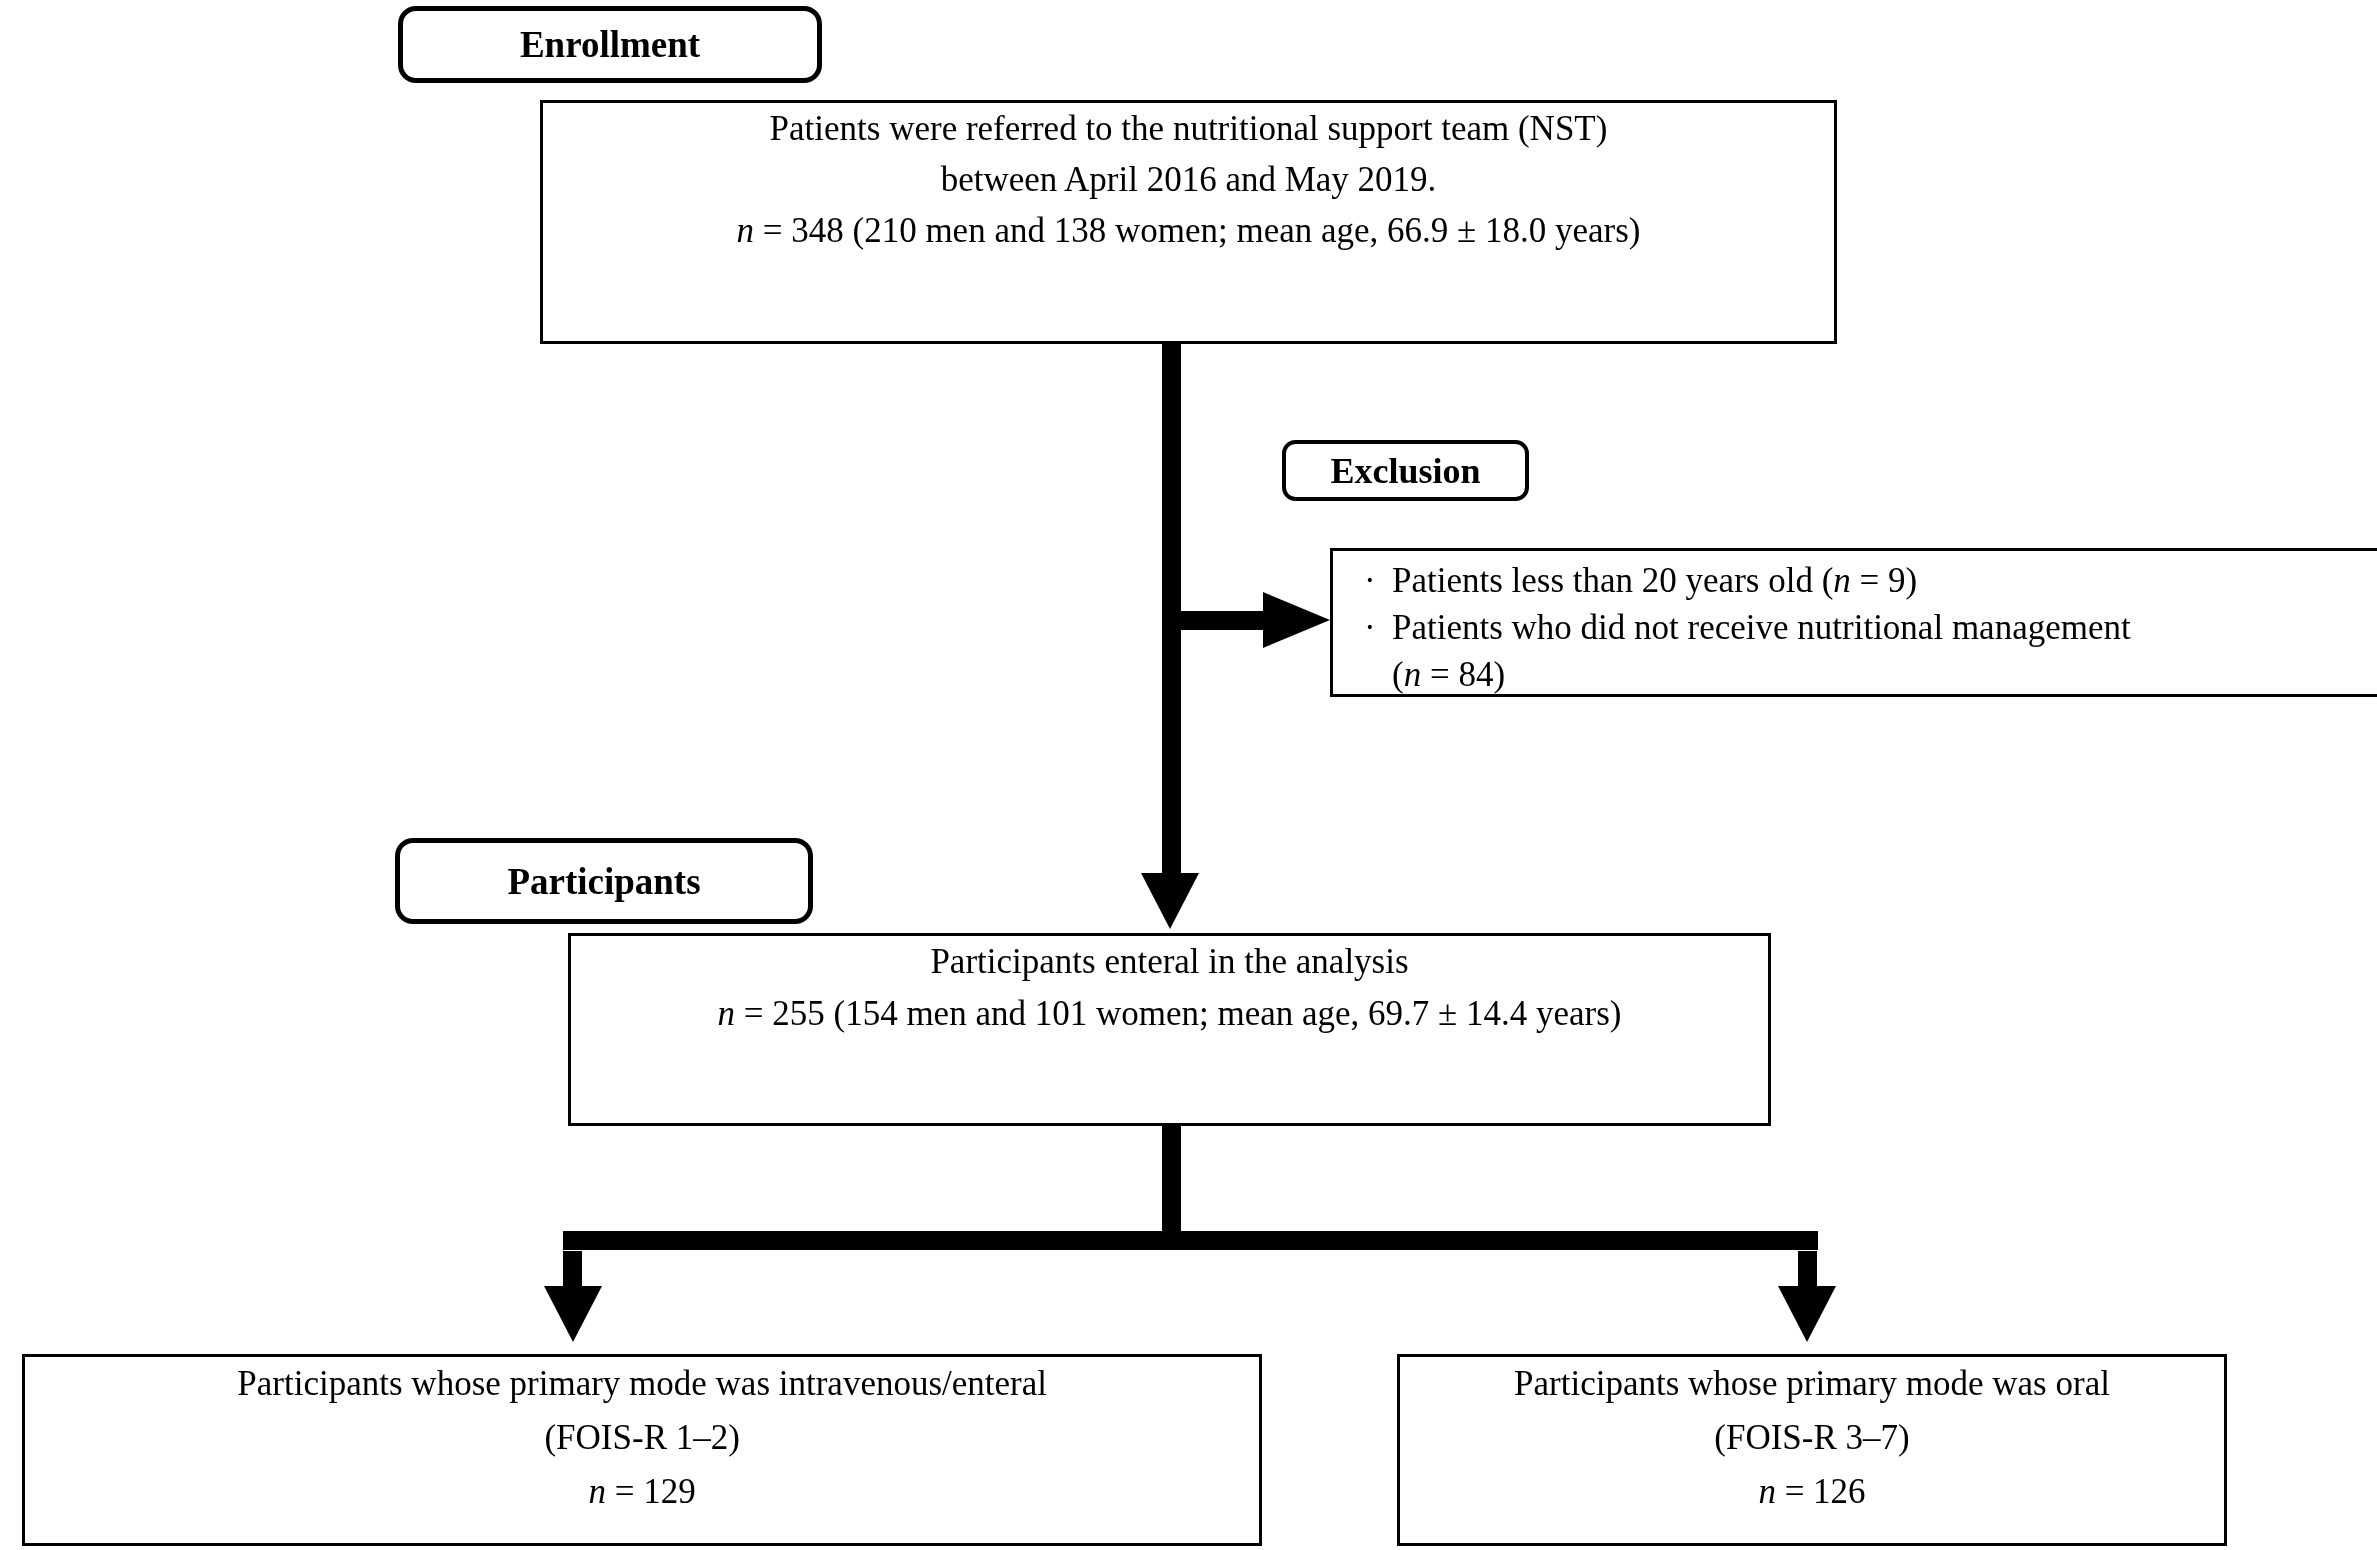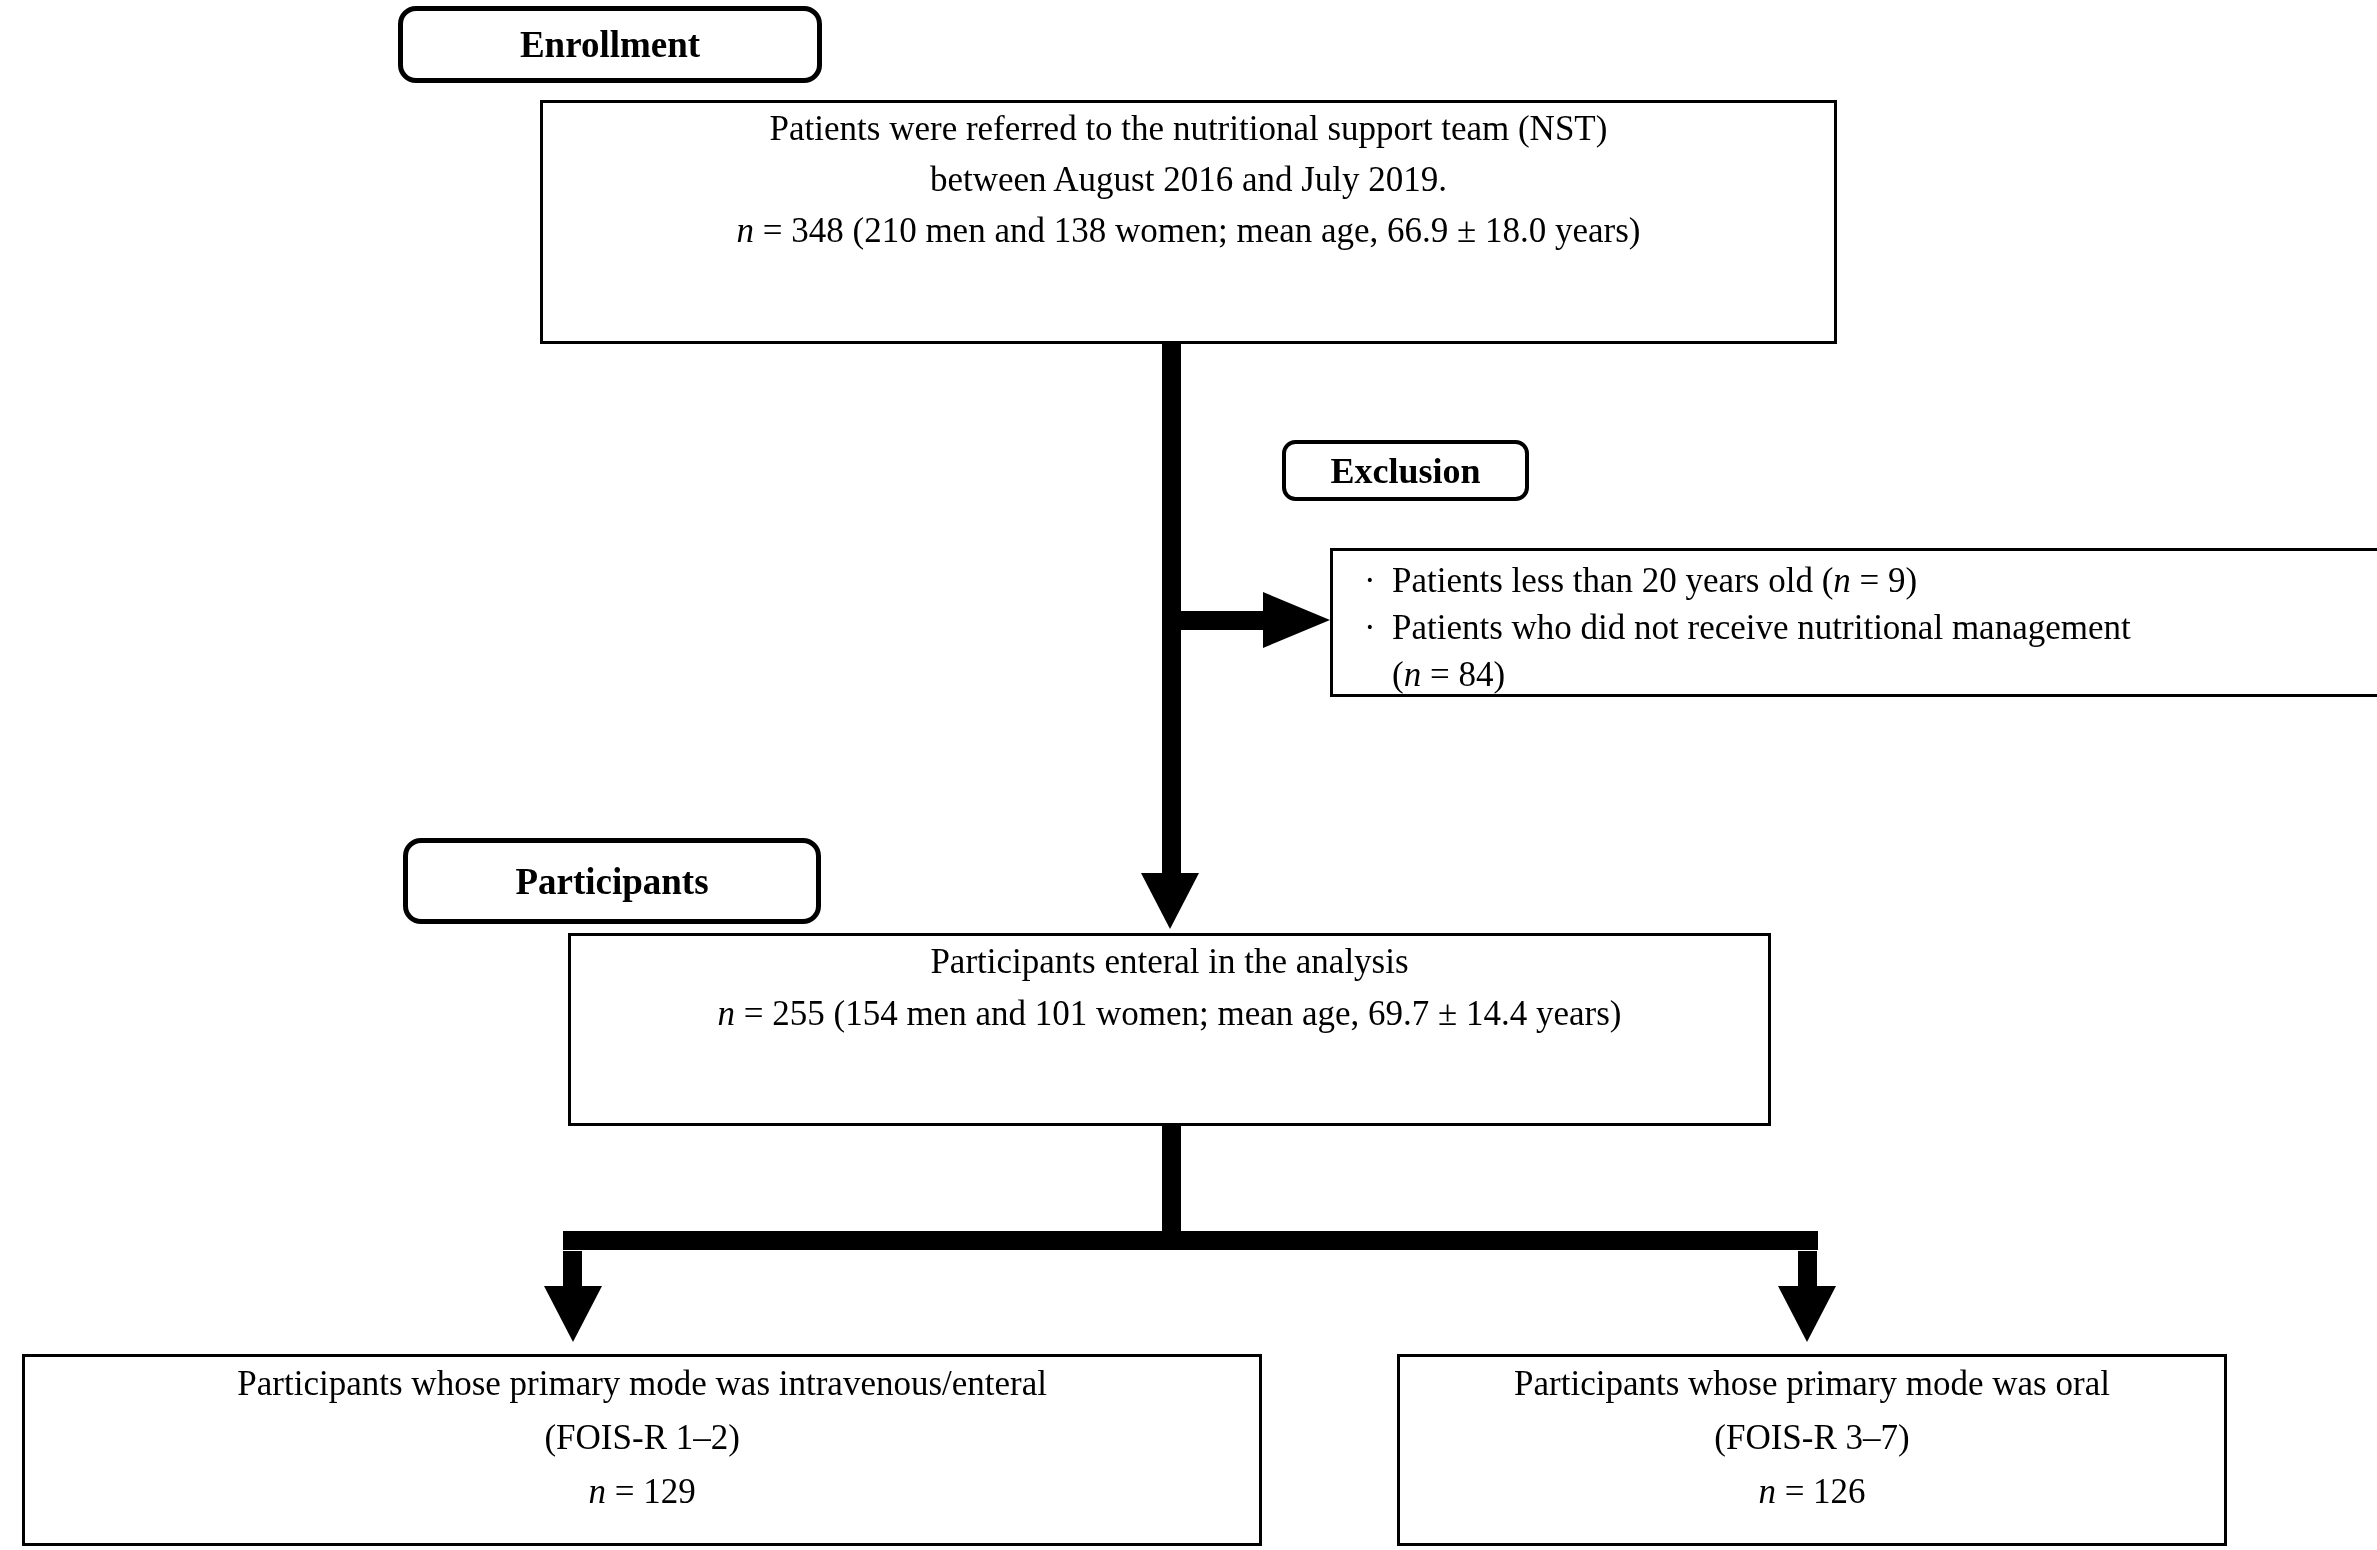--- a/index.html
+++ b/index.html
@@ -94,21 +94,21 @@
 <body>
 
 <div class="canvas">
 
   <div class="stage" style="left:378px; top:6px; width:424px; height:77px;">
     <span>Enrollment</span>
   </div>
 
   <div class="box" style="left:520px; top:100px; width:1297px; height:244px;">
     <div class="bline">Patients were referred to the nutritional support team (NST)</div>
-    <div class="bline">between August 2016 and July 2019.</div>
+    <div class="bline">between April 2016 and May 2019.</div>
     <div class="bline"><i>n</i><span> = 348 (210 men and 138 women; mean age, 66.9 ± 18.0 years)</span></div>
   </div>
 
   <div class="shaft" style="left:1142px; top:342px; width:18.6px; height:531px;"></div>
   <div class="head-down" style="left:1121px; top:873px;"></div>
 
   <div class="shaft" style="left:1142px; top:611px; width:104px; height:19.3px;"></div>
   <div class="head-right" style="left:1243px; top:592px;"></div>
 
   <div class="stage" style="left:1262px; top:440px; width:247px; height:61px; border-width:4.5px; border-radius:13.4px; font-size:36px;">
@@ -120,21 +120,21 @@
       <span class="ex-bullet">·</span>
       <span><span>Patients less than 20 years old (</span><i>n</i><span> = 9)</span></span>
     </div>
     <div class="ex-row">
       <span class="ex-bullet">·</span>
       <span>Patients who did not receive nutritional management</span>
     </div>
     <div class="ex-cont"><span>(</span><i>n</i><span> = 84)</span></div>
   </div>
 
-  <div class="stage" style="left:383px; top:838px; width:418px; height:86px;">
+  <div class="stage" style="left:375px; top:838px; width:418px; height:86px;">
     <span>Participants</span>
   </div>
 
   <div class="box" style="left:548px; top:933px; width:1203px; height:193px;">
     <div class="aline">Participants enteral in the analysis</div>
     <div class="aline"><i>n</i><span> = 255 (154 men and 101 women; mean age, 69.7 ± 14.4 years)</span></div>
   </div>
 
   <div class="shaft" style="left:1142px; top:1124px; width:18.6px; height:111px;"></div>
   <div class="shaft" style="left:543px; top:1231px; width:1255px; height:19.3px;"></div>

